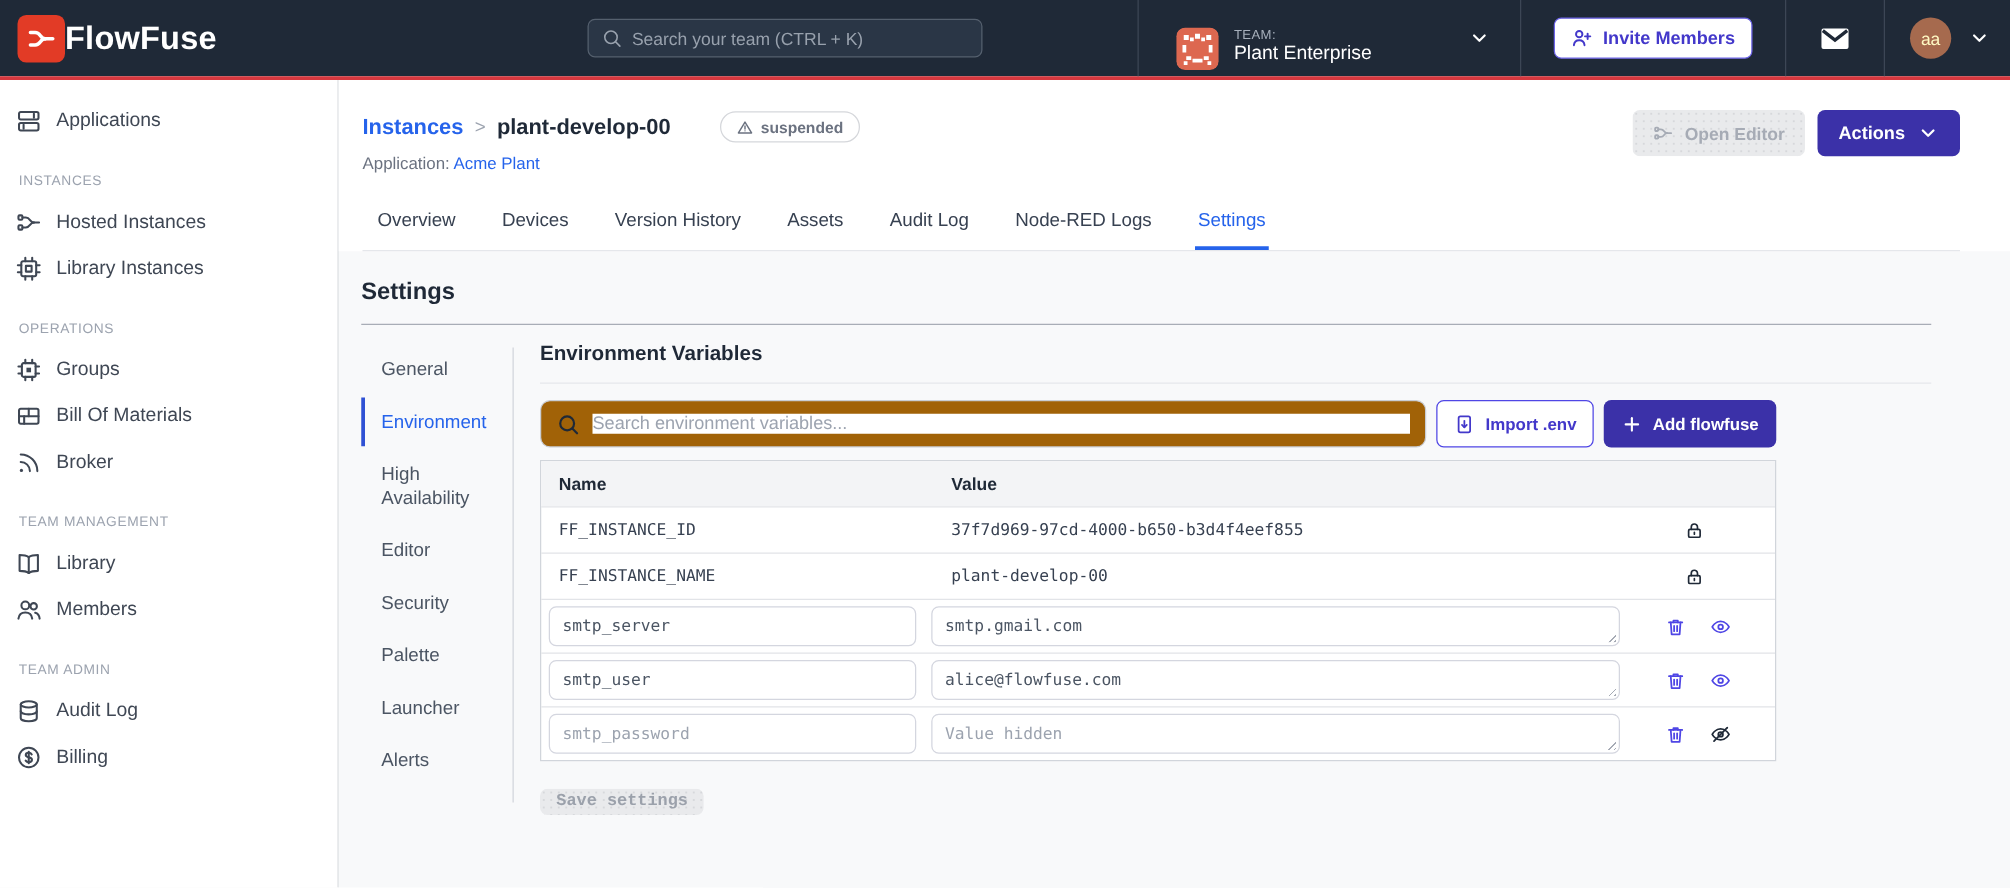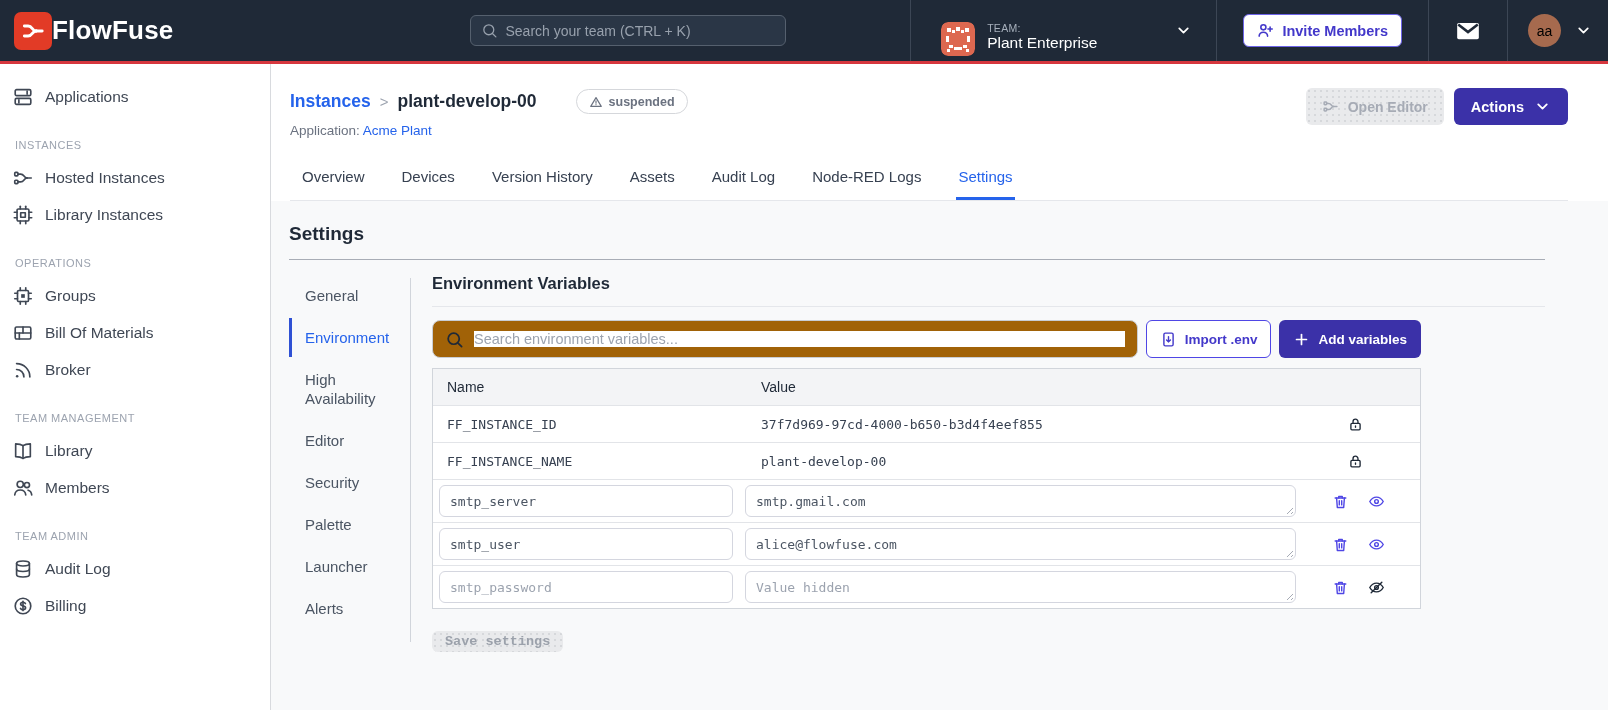--- a/index.html
+++ b/index.html
@@ -21,21 +21,21 @@
   .team-chip { display:flex; align-items:flex-start; gap:12px; padding:0 18px 0 30px; cursor:pointer;margin-top:16px; }
   .team-avatar { width:34px; height:34px; border-radius:7px; }
   .team-meta { display:flex; flex-direction:column; line-height:1.15; }
   .team-label { color:#a7b0bc; font-size:10.5px; letter-spacing:.3px; }
   .team-name { color:#fff; font-size:15.5px; }
   .chev { color:#fff; display:flex; align-items:center; padding:0 24px 0 60px; cursor:pointer; }
   .invite-wrap { padding:0 26px; display:flex; align-items:flex-start; }
   .btn-invite { display:flex; align-items:center; gap:8px; background:#fff; color:#4338ca; border:1px solid #6d64e8; border-radius:6px; font-weight:bold; font-size:14.5px; padding:7px 13px; cursor:pointer; font-family:inherit; }
   .mail-wrap { padding:0 26px; display:flex; align-items:center; cursor:pointer; }
   .user-wrap { display:flex; align-items:center; gap:14px; padding:0 16px 0 20px; cursor:pointer; }
-  .user-avatar { width:33px; height:33px; border-radius:50%; background:#a66a4e; color:#000000; font-size:14px; display:flex; align-items:center; justify-content:center;text-align:center; }
+  .user-avatar { width:33px; height:33px; border-radius:50%; background:#a66a4e; color:#fef9c3; font-size:14px; display:flex; align-items:center; justify-content:center;text-align:center; }
   .chev2 { color:#fff; display:flex; align-items:center; }
 
   
   .shell { display:flex; height:646px; }
   .sidebar { width:271px; background:#fff; border-right:1px solid #d8dade; padding-top:14px; flex-shrink:0; }
   .side-item { display:flex; align-items:center; gap:11px; height:37px; padding-left:12px; color:#3f4754; font-size:15.5px; cursor:pointer; }
   .side-item .ic { color:#3f4754; }
   .side-section { color:#9ca3af; font-size:11px; letter-spacing:.5px; padding:24px 0 8px 15px; font-weight:normal; }
 
   
@@ -69,21 +69,21 @@
   .env-controls { display:flex; gap:8px; margin-top:13px; width:989px; }
   .env-search { flex:1; height:38px; border:1px solid #c9cdd4; border-radius:8px; background:#a16207; display:flex; align-items:center; gap:10px; padding:0 12px; }
   .env-search input { border:none; outline:none; font-size:14.5px; color:#374151; width:100%; font-family:inherit; }
   .env-search input::placeholder { color:#9ca3af; }
   .btn-import { display:flex; align-items:center; gap:8px; background:#fff; border:1px solid #4f46e5; color:#4338ca; border-radius:6px; font-weight:bold; font-size:13.5px; padding:0 13px; font-family:inherit; cursor:pointer; }
   .btn-add { display:flex; align-items:center; gap:8px; background:#3b31a8; border:none; color:#fff; border-radius:6px; font-weight:bold; font-size:13.5px; padding:0 14px; font-family:inherit; cursor:pointer; }
 
   .env-table { width:989px; border:1px solid #d1d5db; margin-top:10px; background:#fff; }
   .t-row { display:grid; grid-template-columns:314px 1fr 130px; align-items:center; border-top:1px solid #e2e4e8; }
   .t-header { background:#f3f4f6; border-top:none; height:36px; }
-  .t-header .t-cell { font-weight:normal; color:#1f2937; font-size:14px; font-family:"Liberation Sans",sans-serif; }
+  .t-header .t-cell { font-weight:bold; color:#1f2937; font-size:14px; font-family:"Liberation Sans",sans-serif; }
   .t-cell { padding-left:14px; font-family:"DejaVu Sans Mono",monospace; font-size:13px; color:#374151; }
   .t-row.locked { height:37px; }
   .t-actions { display:flex; align-items:center; justify-content:center; gap:19px; }
   .t-row.editable { padding:5px 0 5px 6px; grid-template-columns:300px 1fr 124px; }
   .cell-input { width:294px; height:32px; border:1px solid #d4d6df; border-radius:6px; font-family:"DejaVu Sans Mono",monospace; font-size:13px; color:#4b5563; padding:0 10px; outline:none; background:#fff; }
   .value-wrap { position:relative; margin-left:6px; }
   .value-wrap input { width:100%; height:32px; border:1px solid #d4d6df; border-radius:6px; font-family:"DejaVu Sans Mono",monospace; font-size:13px; color:#4b5563; padding:0 10px; outline:none; background:#fff; }
   .value-wrap::after { content:""; position:absolute; right:3px; bottom:3px; width:9px; height:9px; background:repeating-linear-gradient(135deg, transparent 0 2px, #a6abb5 2px 3px); clip-path:polygon(100% 0, 100% 100%, 0 100%); pointer-events:none; }
   .dim, .dim input { color:#9ca3af !important; }
   input::placeholder { color:#9ca3af; }
@@ -378,21 +378,21 @@
                   <line x1="12" y1="8" x2="12" y2="15"></line>
                   <polyline points="9.3 12.6 12 15.3 14.7 12.6"></polyline>
                 </svg>
               <span>Import .env</span>
             </button>
             <button class="btn-add">
               <svg class="ic ic-sm" viewBox="0 0 24 24" style="stroke-width:2.4">
                   <line x1="12" y1="5" x2="12" y2="19"></line>
                   <line x1="5" y1="12" x2="19" y2="12"></line>
                 </svg>
-              <span>Add variables</span>
+              <span>Add flowfuse</span>
             </button>
           </div>
 
           <div class="env-table">
             <div class="t-row t-header">
               <div class="t-cell">Name</div>
               <div class="t-cell">Value</div>
               <div></div>
             </div>
 

